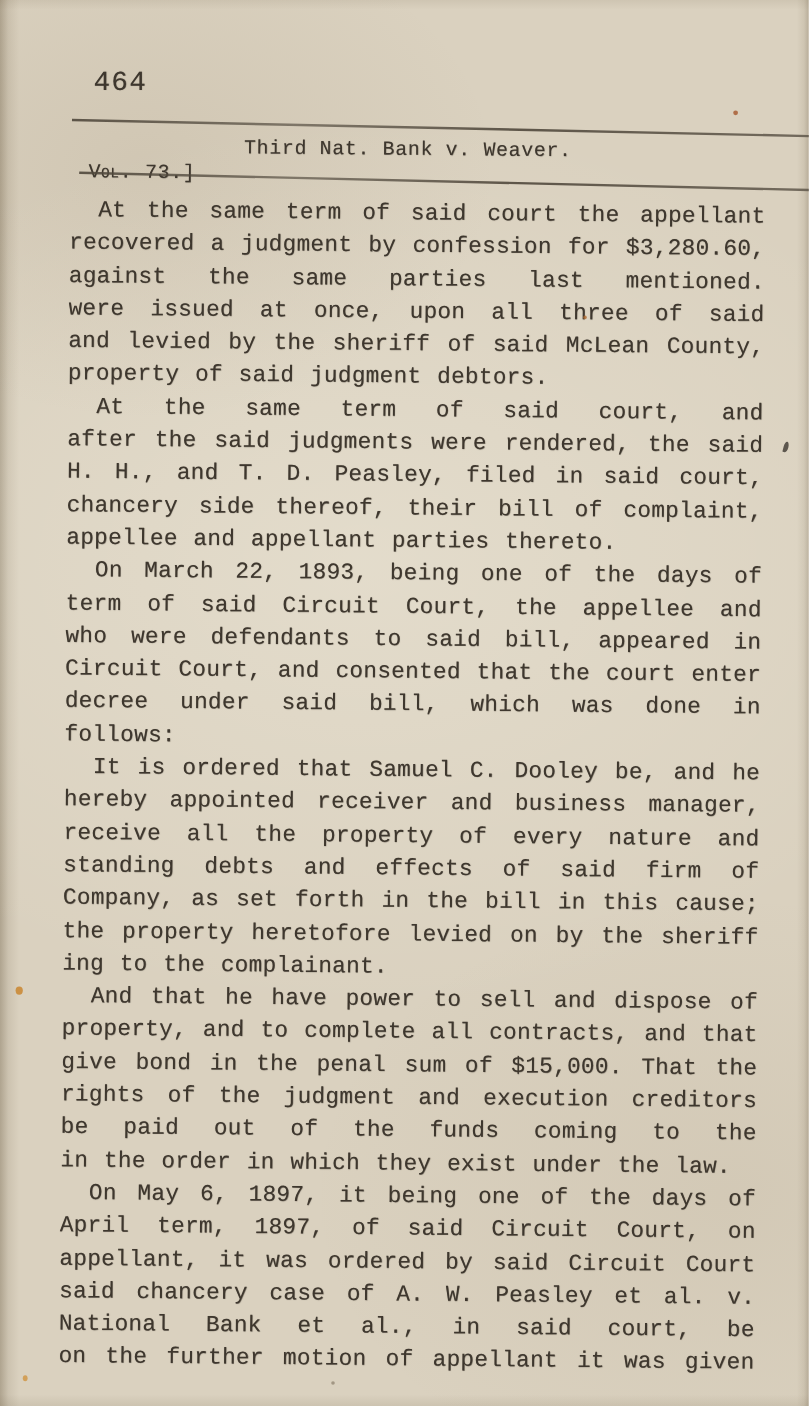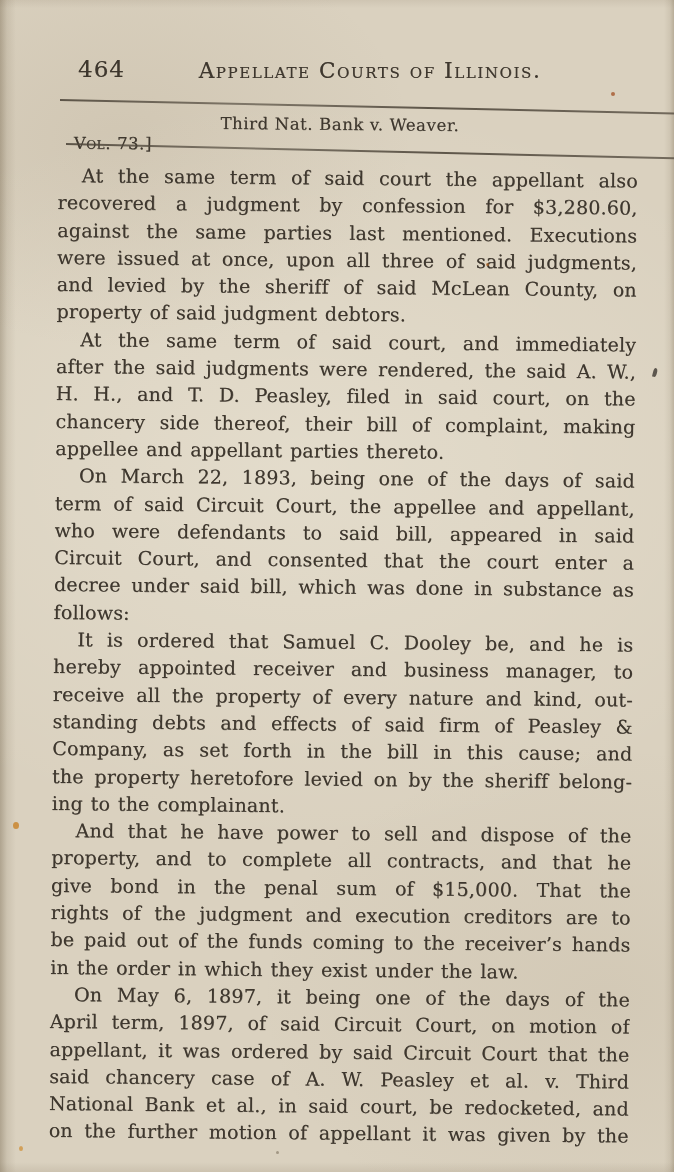--- a/index.html
+++ b/index.html
@@ -17,20 +17,21 @@
     background:
       radial-gradient(ellipse 420px 300px at 18% 12%, rgba(125,105,75,0.10), transparent 70%),
       radial-gradient(ellipse 500px 360px at 90% 85%, rgba(125,105,75,0.08), transparent 70%),
       radial-gradient(ellipse 700px 500px at 45% 40%, rgba(255,252,240,0.25), transparent 75%),
       linear-gradient(to right, rgba(105,90,65,0.38) 0px, rgba(105,90,65,0.12) 7px, rgba(105,90,65,0) 16px),
       linear-gradient(to left, rgba(105,90,65,0.30) 0px, rgba(105,90,65,0.10) 4px, rgba(105,90,65,0) 10px),
       linear-gradient(to bottom, rgba(105,90,65,0.10) 0px, rgba(105,90,65,0) 8px),
       linear-gradient(to top, rgba(105,90,65,0.12) 0px, rgba(105,90,65,0) 10px),
       #dad1bf;
     color: #3e372e;
+    font-family: Liberation Mono, monospace;
   }
   .ink {
     text-shadow: 0.3px 0.3px 0.6px rgba(62,55,46,0.55);
   }
   
   .page-number {
     position: absolute;
     left: 78px;
     top: 56px;
     font-size: 23px;
@@ -120,21 +121,20 @@
     opacity: 0.85;
   }
 </style>
 </head>
 <body>
 
 <div class="page">
 
   <div class="page-number ink">464</div>
 
-  <div class="running-head ink">Appellate Courts of Illinois.</div>
 
   <div class="rule rule-1"></div>
 
   <div class="vol-row">
     <span class="volume-label ink">Vol. 73.]</span>
     <span class="case-title ink">Third Nat. Bank v. Weaver.</span>
   </div>
 
   <div class="rule rule-2"></div>
 

